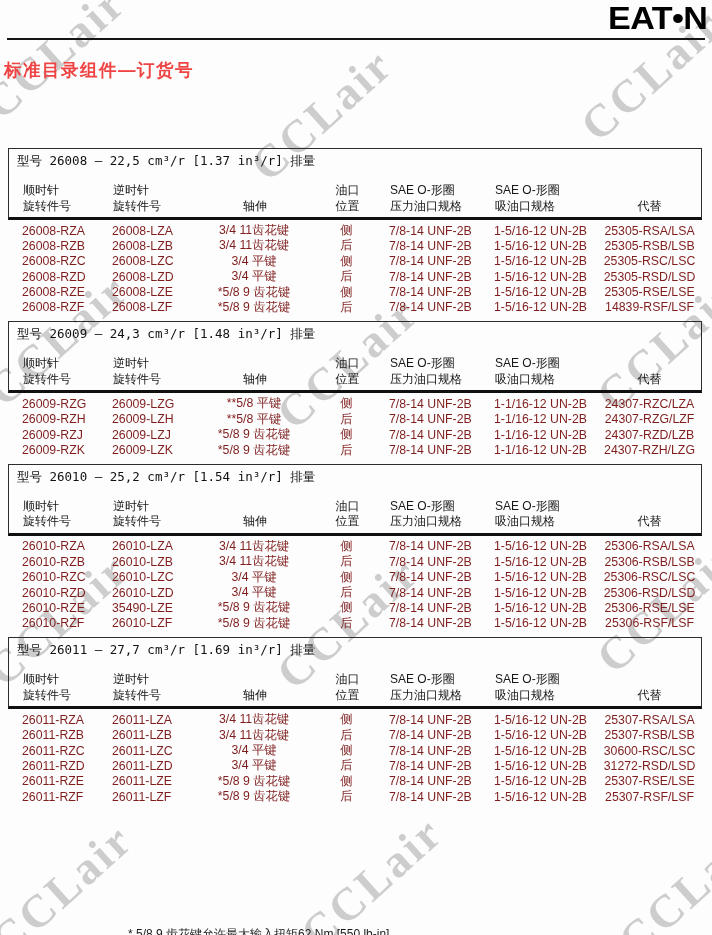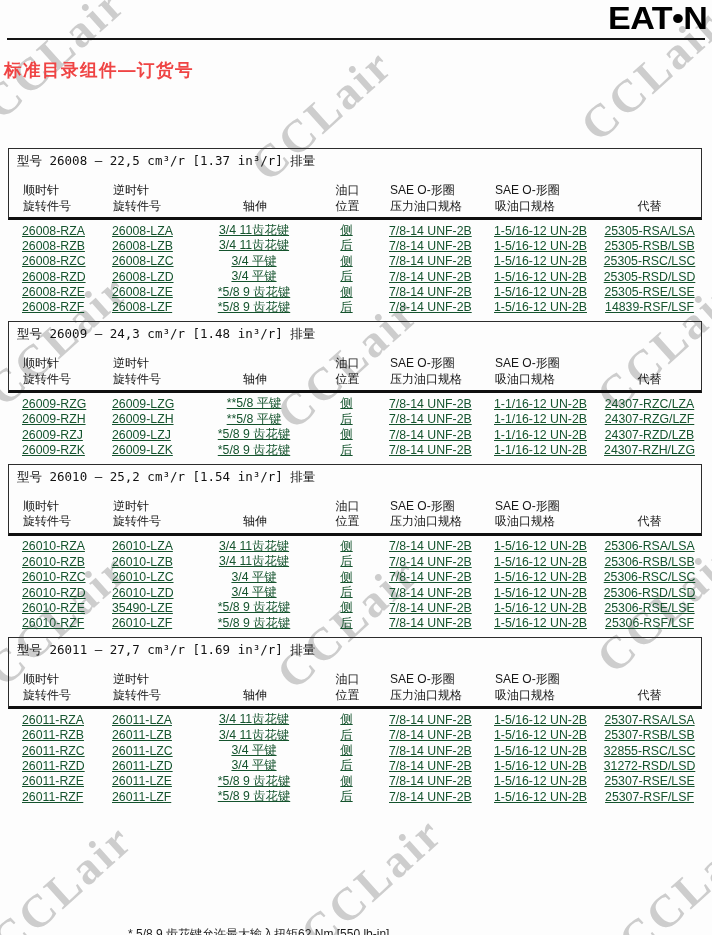--- a/index.html
+++ b/index.html
@@ -20,21 +20,21 @@
   
   .tables{position:absolute;top:148px;left:8px;width:694px;z-index:1;}
   .tsec{margin-bottom:7px;}
   .t-head{border:1.5px solid #2c2c2c;border-bottom:3px solid #101010;padding-bottom:3px;}
   .t-title{font-family:"DejaVu Sans Mono",monospace;font-size:12.5px;color:#111;
            padding:4px 0 0 8px;height:21px;white-space:pre;}
   .grid7{display:grid;grid-template-columns:90px 92px 100px 85px 105px 103px 1fr;
          padding-left:14px;}
   .t-hrow{align-items:end;padding-top:9px;font-size:12px;line-height:15.5px;color:#171717;}
   .t-hcell{white-space:pre;}
-  .t-row{height:15.4px;align-items:center;font-size:12.3px;color:#14532d;text-decoration:underline;}
+  .t-row{height:15.4px;align-items:center;font-size:12.3px;color:#7f1d1d;}
   .t-row > div{white-space:pre;overflow:visible;}
   .c2{text-align:center;}
   .c3{text-align:center;}
   .c6{text-align:center;}
   .t-rows{padding-top:2px;}
   
   .fnotes{position:absolute;top:884px;left:122px;z-index:1;font-size:12px;
           line-height:20px;color:#1b1b1b;white-space:pre;}
   .fn-1{padding-left:6px;}
 </style>
@@ -289,21 +289,21 @@
             <div class="c5">1-5/16-12 UN-2B</div>
             <div class="c6">25307-RSB/LSB</div>
           </div>
           <div class="grid7 t-row">
             <div class="c0">26011-RZC</div>
             <div class="c1">26011-LZC</div>
             <div class="c2">3/4 平键</div>
             <div class="c3">侧</div>
             <div class="c4">7/8-14 UNF-2B</div>
             <div class="c5">1-5/16-12 UN-2B</div>
-            <div class="c6">32855-RSC/LSC</div>
+            <div class="c6">30600-RSC/LSC</div>
           </div>
           <div class="grid7 t-row">
             <div class="c0">26011-RZD</div>
             <div class="c1">26011-LZD</div>
             <div class="c2">3/4 平键</div>
             <div class="c3">后</div>
             <div class="c4">7/8-14 UNF-2B</div>
             <div class="c5">1-5/16-12 UN-2B</div>
             <div class="c6">31272-RSD/LSD</div>
           </div>

